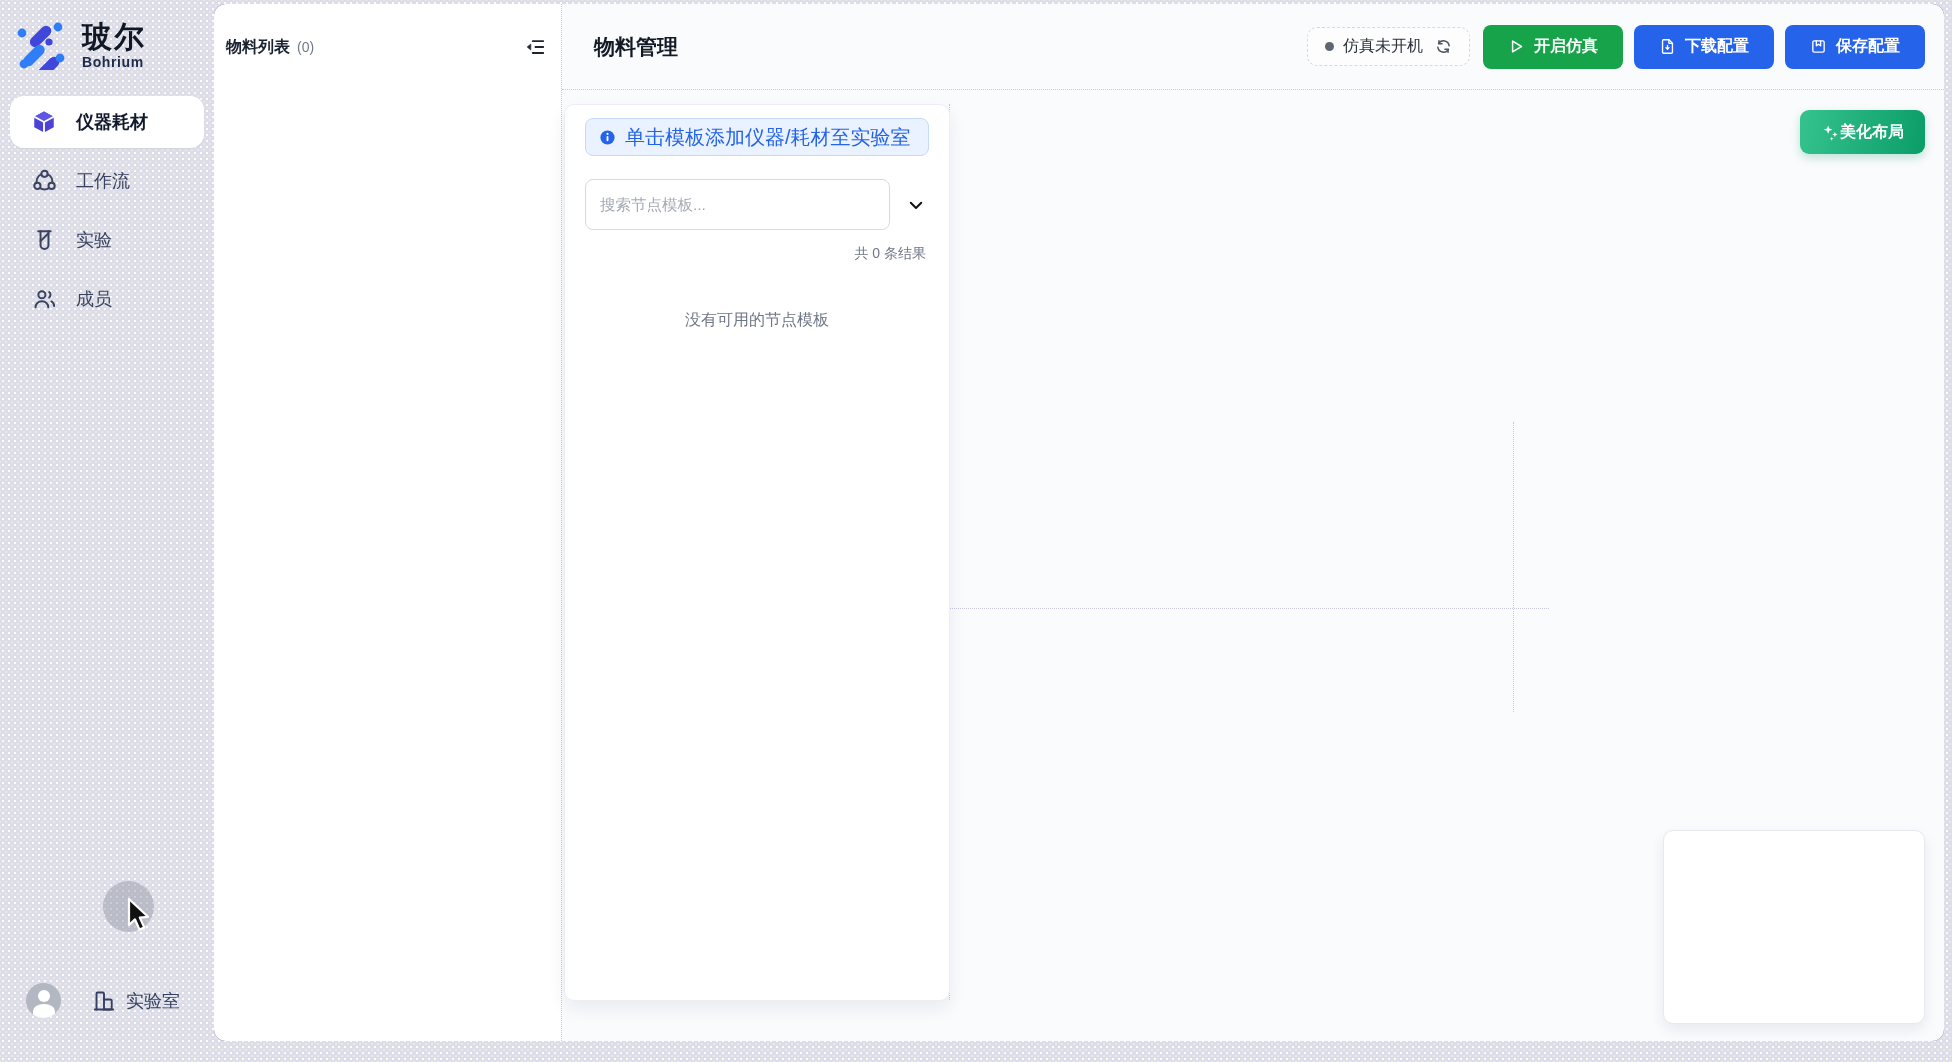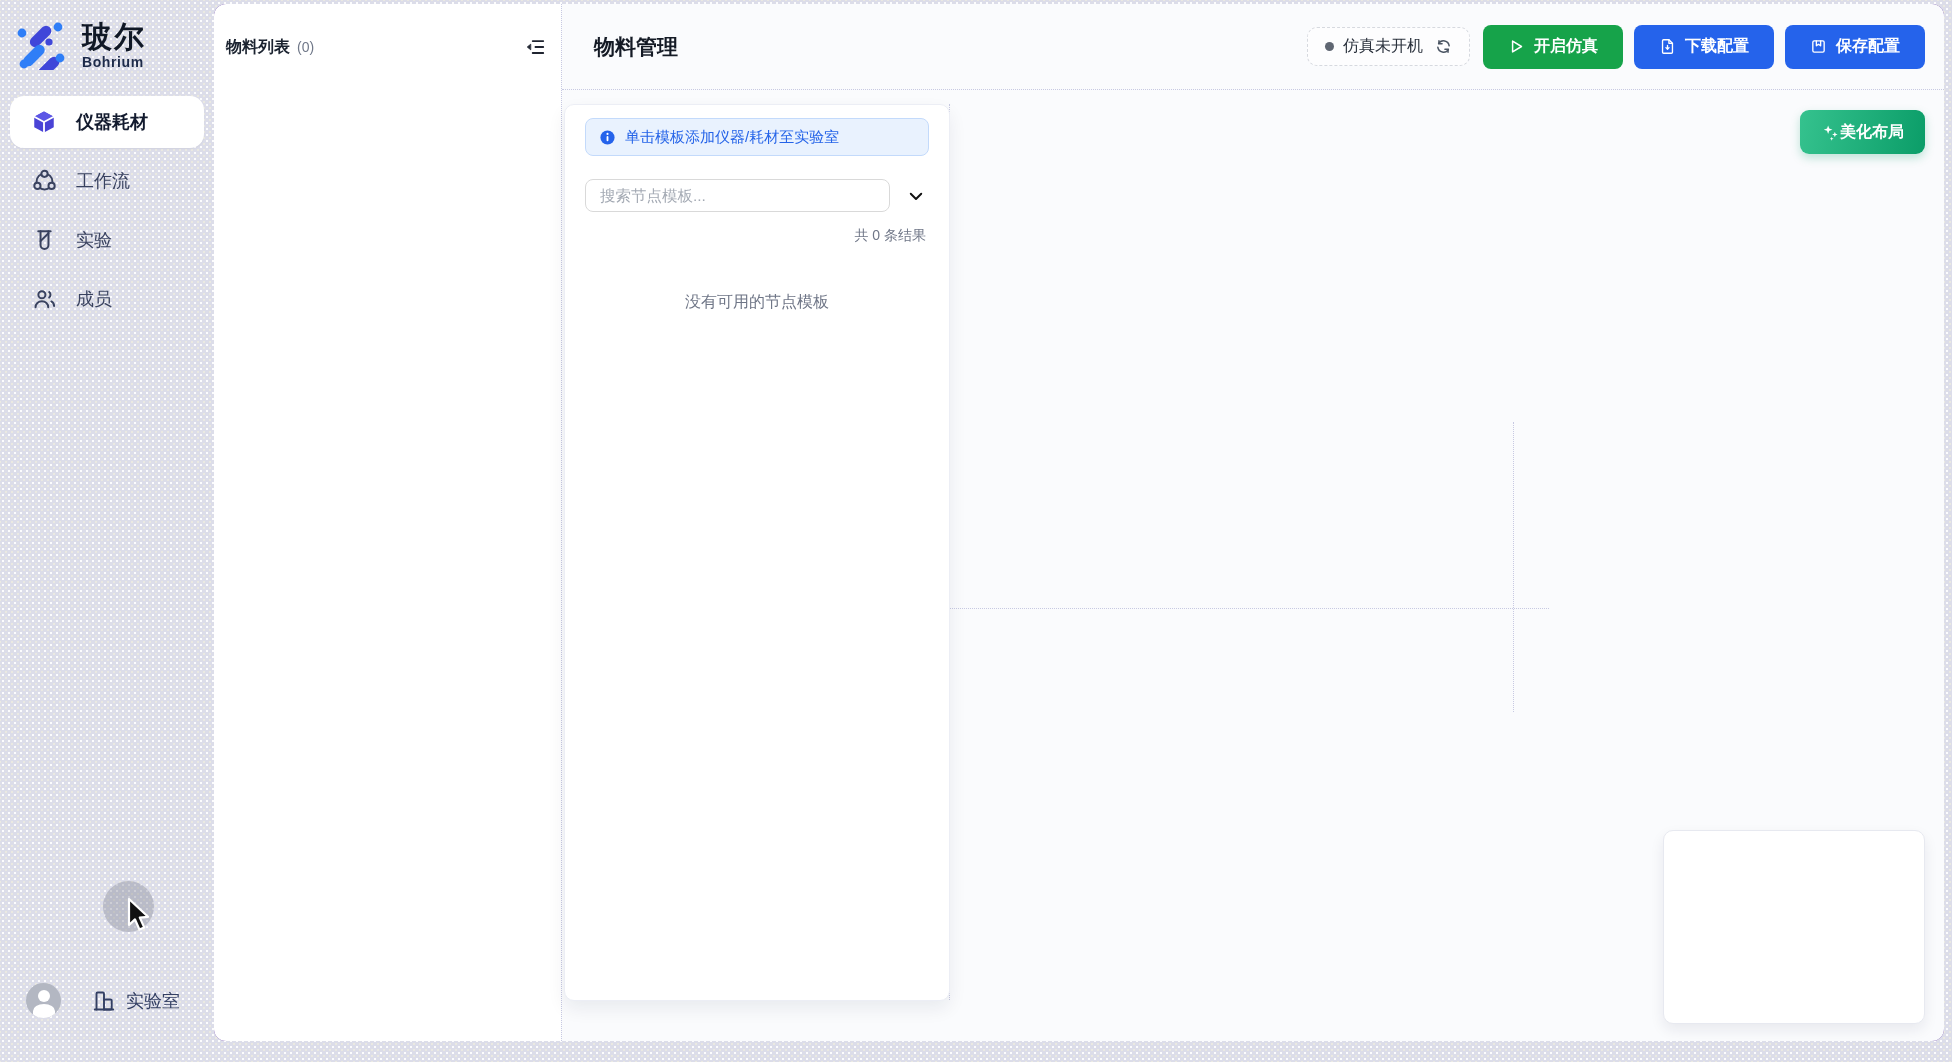--- a/index.html
+++ b/index.html
@@ -90,25 +90,25 @@
   
   .tpl-panel{
     position:absolute;left:2px;top:14px;width:386px;height:897px;
     background:#fff;border:1px solid #eceef5;border-radius:10px;
     box-shadow:0 8px 18px rgba(20,26,60,.07);
   }
   .tpl-banner{
     margin:13px 20px 0;height:38px;border-radius:8px;
     background:var(--banner-bg);border:1px solid var(--banner-border);
     display:flex;align-items:center;gap:9px;padding:0 13px;
-    font-size:15px;color:#2463e8;
+    font-size:20px;color:#2463e8;
   }
   .search-row{display:flex;align-items:center;margin:23px 20px 0;}
   .search-input{
-    width:305px;height:33px;border:1px solid #d9d9d9;border-radius:8px;
+    width:305px;height:51px;border:1px solid #d9d9d9;border-radius:8px;
     padding:0 14px;font-size:15.5px;color:#333;outline:none;background:#fff;
     font-family:inherit;
   }
   .search-input::placeholder{color:#a3a9b3;}
   .expand-toggle{margin-left:15px;width:22px;height:22px;display:flex;align-items:center;justify-content:center;cursor:pointer;}
   .results-line{margin:15px 23px 0;text-align:right;font-size:14px;color:#6f7687;}
   .empty-line{margin-top:47px;text-align:center;font-size:16px;color:#6f7687;}
   
   .beautify-btn{
     position:absolute;top:20px;right:19px;height:44px;border:none;border-radius:9px;

